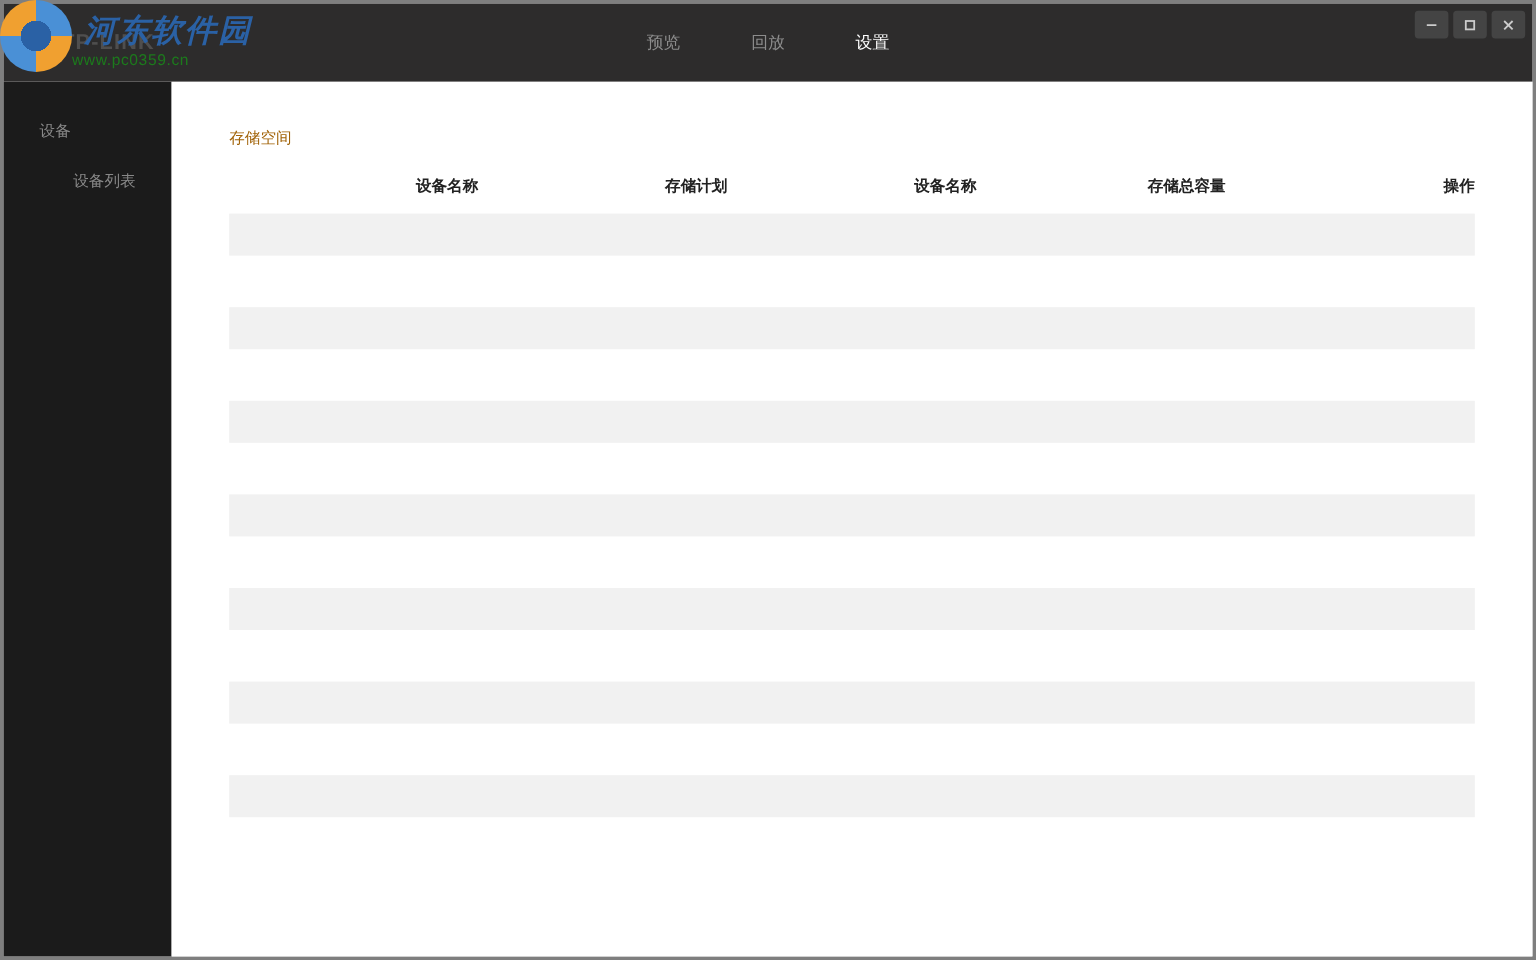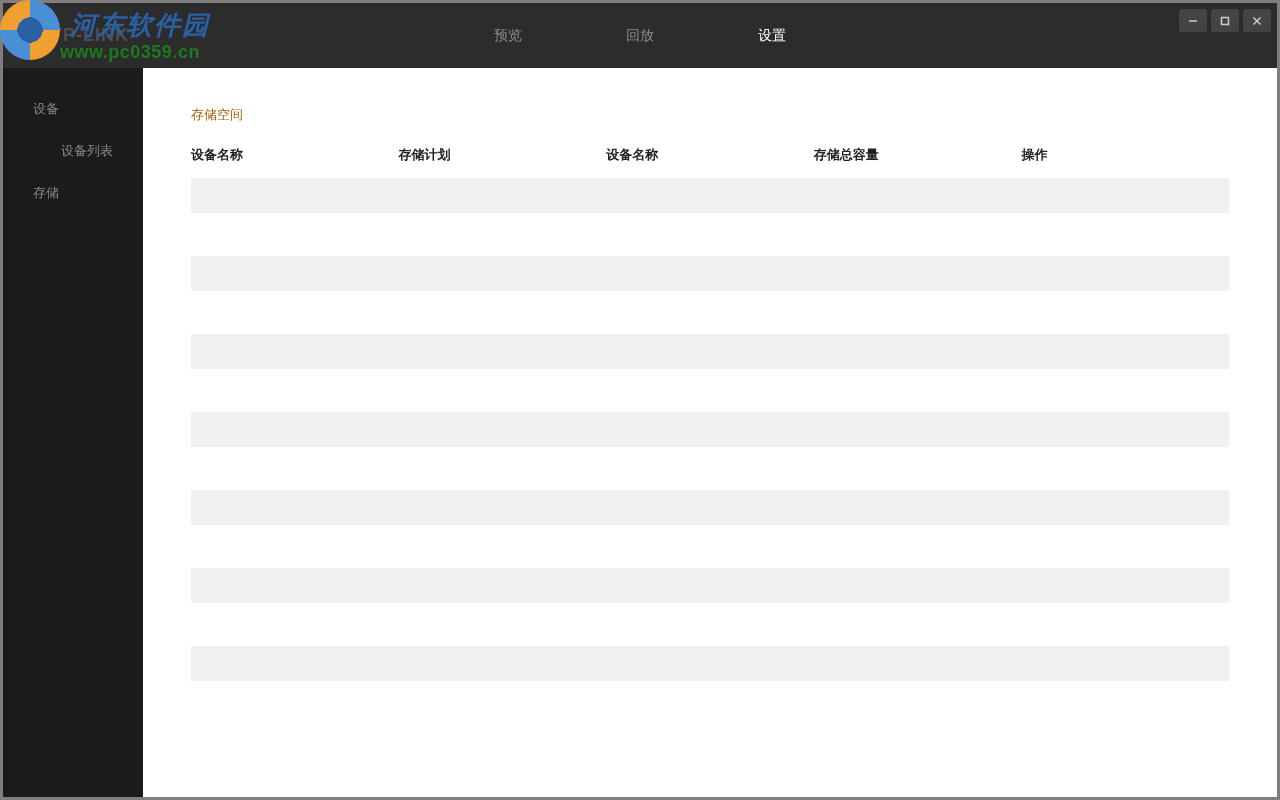--- a/index.html
+++ b/index.html
@@ -59,42 +59,42 @@
   font-weight: bold;
   font-style: italic;
   color: #2a61a5;
   letter-spacing: 2px;
   white-space: nowrap;
   margin-left: 12px;
 }
 .wm-url {
   position: absolute;
   left: 60px; top: 42px;
-  font-size: 18px;
-  font-weight: bold;
+  font-size: 13px;
+  font-weight: normal;
   color: #1c7a1c;
   letter-spacing: 0.5px;
 }
 .brand-faint {
   position: absolute;
   left: 48px; top: 22px;
   color: #666;
   font-size: 18px;
   font-weight: bold;
   letter-spacing: 1px;
   opacity: 0.6;
 }
 .tabs {
   display: flex;
   position: absolute;
   left: 50%;
   transform: translateX(-50%);
   height: 100%;
   align-items: center;
-  gap: 104px;
+  gap: 59px;
 }
 .tab {
   color: #8c8c8c;
   font-size: 14px;
   cursor: pointer;
 }
 .tab.active { color: #fff; }
 .win-controls {
   position: absolute;
   right: 6px; top: 6px;
@@ -150,21 +150,21 @@
   color: #a16207;
   margin-bottom: 22px;
 }
 .table-head {
   display: flex;
   font-size: 13px;
   color: #222;
   font-weight: bold;
   padding: 0 0 14px 0;
 }
-.col { flex: 1; text-align: left; font-family: Liberation Mono, monospace; }
+.col { flex: 1; text-align: right; font-family: Liberation Mono, monospace; }
 .row {
   height: 35px;
   background: #f1f1f1;
   margin-bottom: 43px;
   display: flex;
 }
 .row .cell { flex: 1; }
 </style>
 </head>
 <body>
@@ -201,21 +201,20 @@
             <line x1="8.5" y1="1.5" x2="1.5" y2="8.5" stroke="#ccc" stroke-width="1.5"></line>
           </svg>
       </div>
     </div>
   </div>
 
   <div class="body">
     <div class="sidebar">
       <div class="side-group">设备</div>
       <div class="side-item">设备列表</div>
-      <div class="side-group">存储</div>
     </div>
 
     <div class="main">
       <div class="section-title">存储空间</div>
       <div class="table-head">
         <div class="col">设备名称</div>
         <div class="col">存储计划</div>
         <div class="col">设备名称</div>
         <div class="col">存储总容量</div>
         <div class="col">操作</div>

